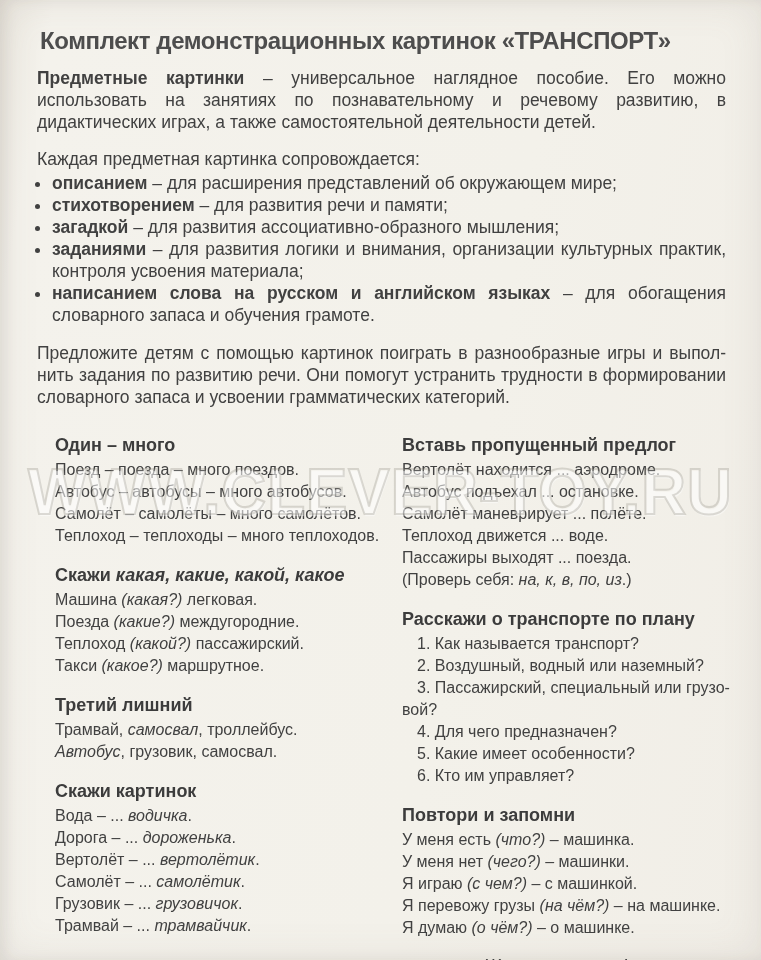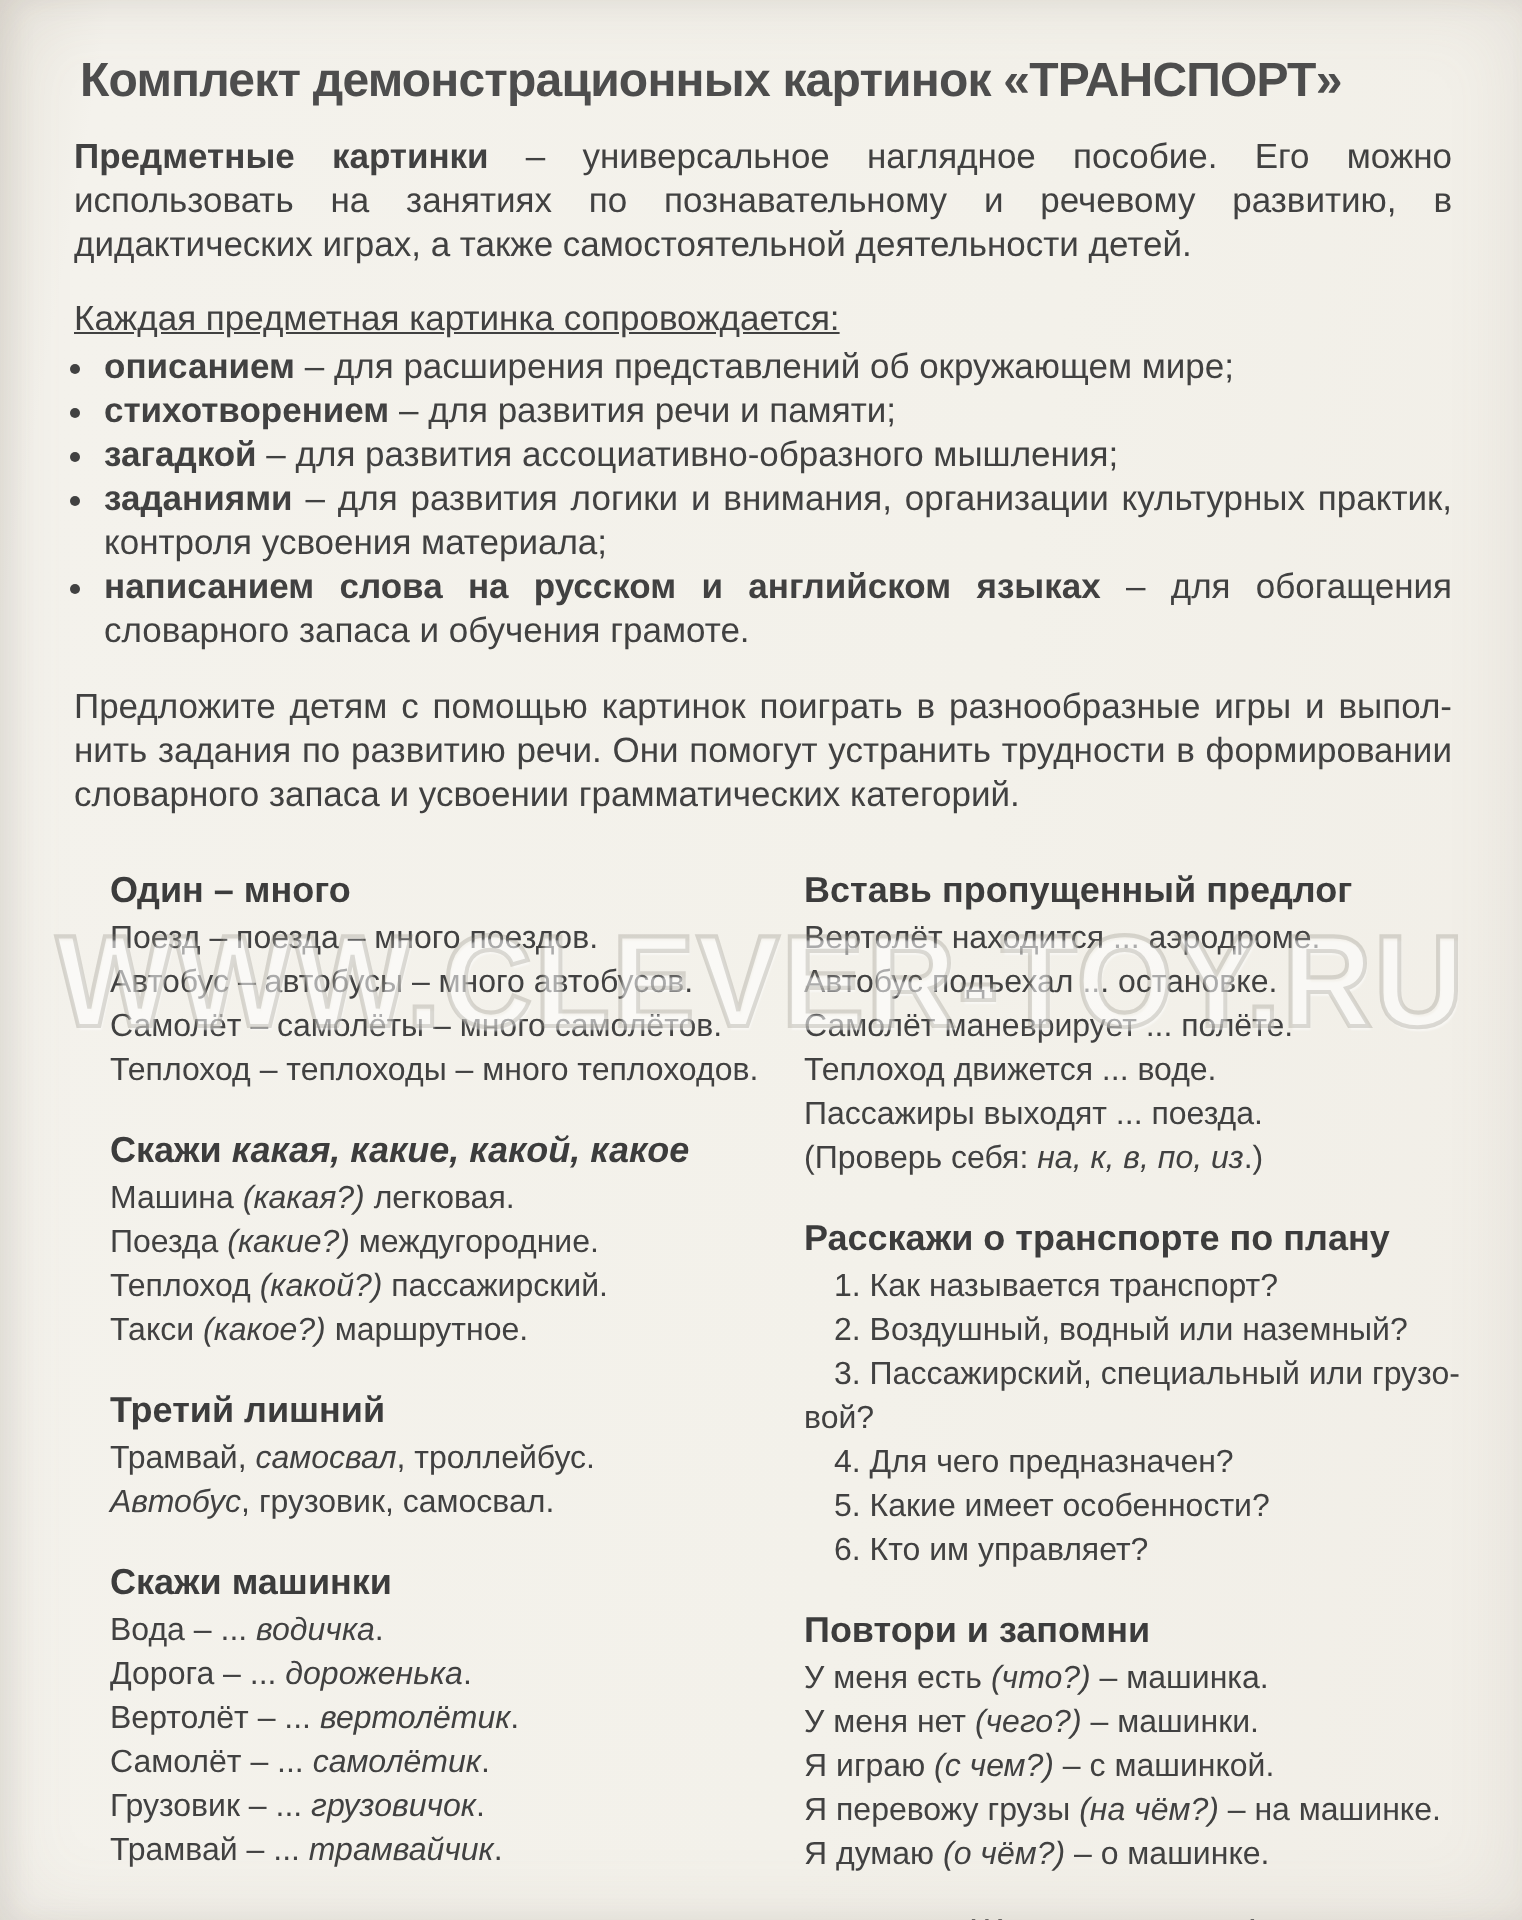--- a/index.html
+++ b/index.html
@@ -26,21 +26,21 @@
     color:#4d4d4d;
     white-space:nowrap;
   }
   .para{
     margin:11px 35px 0 37px;
     font-size:17.5px;
     line-height:22px;
     hyphens:manual;
   }
   .justify{text-align:justify;}
-  .lead{margin-top:15px;text-decoration:underline;}
+  .lead{margin-top:15px;}
   ul.bullets{
     margin:2px 35px 0 37px;
     padding-left:15px;
     list-style:disc;
   }
   ul.bullets li{
     font-size:17.5px;
     line-height:22px;
     text-align:justify;
     hyphens:manual;
@@ -140,21 +140,21 @@
         <p class="line"><span>Такси </span><span class="i">(какое?)</span><span> маршрутное.</span></p>
       </section>
 
       <section>
         <h3 class="sec-h"><span class="b">Третий лишний</span></h3>
         <p class="line"><span>Трамвай, </span><span class="i">самосвал</span><span>, троллейбус.</span></p>
         <p class="line"><span class="i">Автобус</span><span>, грузовик, самосвал.</span></p>
       </section>
 
       <section>
-        <h3 class="sec-h"><span class="b">Скажи машинки</span></h3>
+        <h3 class="sec-h"><span class="b">Скажи картинок</span></h3>
         <p class="line"><span>Вода – ... </span><span class="i">водичка</span><span>.</span></p>
         <p class="line"><span>Дорога – ... </span><span class="i">дороженька</span><span>.</span></p>
         <p class="line"><span>Вертолёт – ... </span><span class="i">вертолётик</span><span>.</span></p>
         <p class="line"><span>Самолёт – ... </span><span class="i">самолётик</span><span>.</span></p>
         <p class="line"><span>Грузовик – ... </span><span class="i">грузовичок</span><span>.</span></p>
         <p class="line"><span>Трамвай – ... </span><span class="i">трамвайчик</span><span>.</span></p>
 
       </section>
 
     </div>

